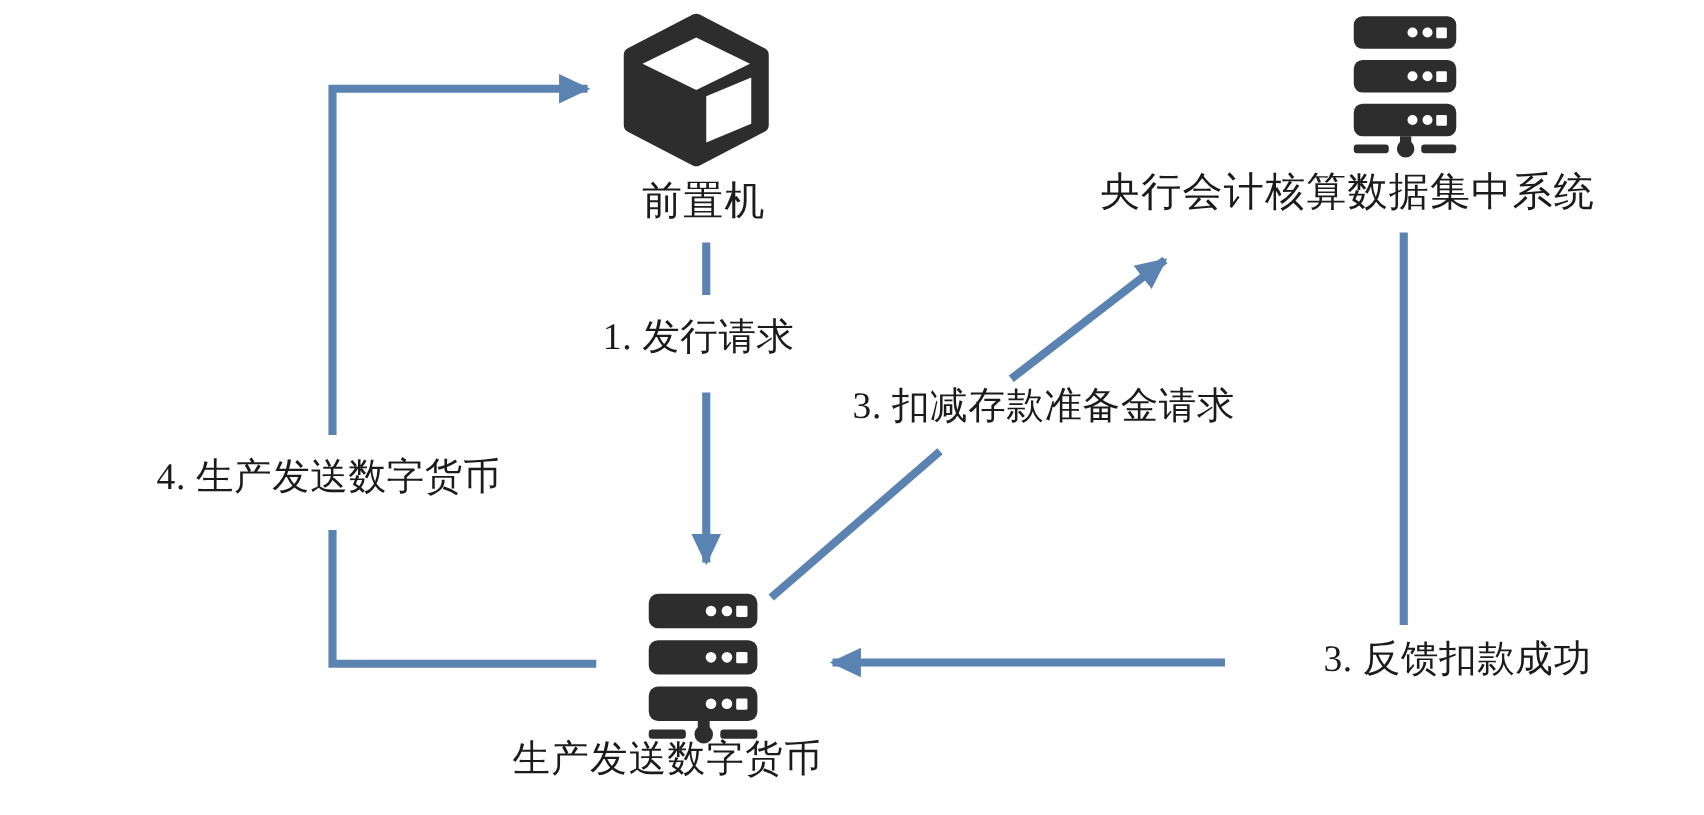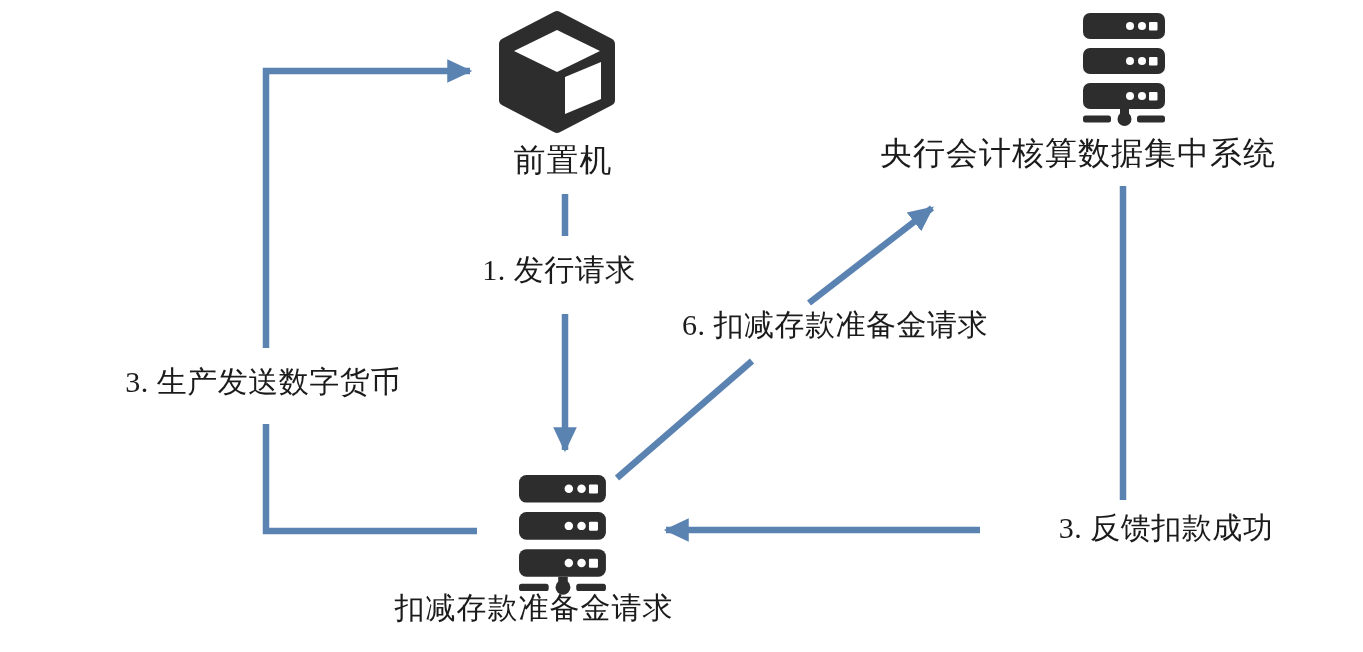--- a/index.html
+++ b/index.html
@@ -101,23 +101,23 @@
 
     <use href="#server-def" x="1063" y="13"></use>
 
     <use href="#server-def" x="0" y="0" transform="translate(499,475) scale(1.06)"></use>
   </svg>
 
   <div class="label node-label" style="left:393px; top:142px; width:300px;">前置机</div>
 
   <div class="label node-label" style="left:828px; top:135px; width:460px;">央行会计核算数据集中系统</div>
 
-  <div class="label node-label issuance" style="left:344px; top:591px; width:340px;">扣减存款准备金请求</div>
+  <div class="label node-label issuance" style="left:344px; top:591px; width:340px;">生产发送数字货币</div>
 
   <div class="label flow-label" style="left:389px; top:253px; width:300px;">1. 发行请求</div>
 
-  <div class="label flow-label" style="left:595px; top:308px; width:440px;">6. 扣减存款准备金请求</div>
+  <div class="label flow-label" style="left:595px; top:308px; width:440px;">3. 扣减存款准备金请求</div>
 
   <div class="label flow-label" style="left:976px; top:511px; width:340px;">3. 反馈扣款成功</div>
 
-  <div class="label flow-label" style="left:43px; top:365px; width:400px;">3. 生产发送数字货币</div>
+  <div class="label flow-label" style="left:43px; top:365px; width:400px;">4. 生产发送数字货币</div>
 
 </div>
 
 </body></html>

